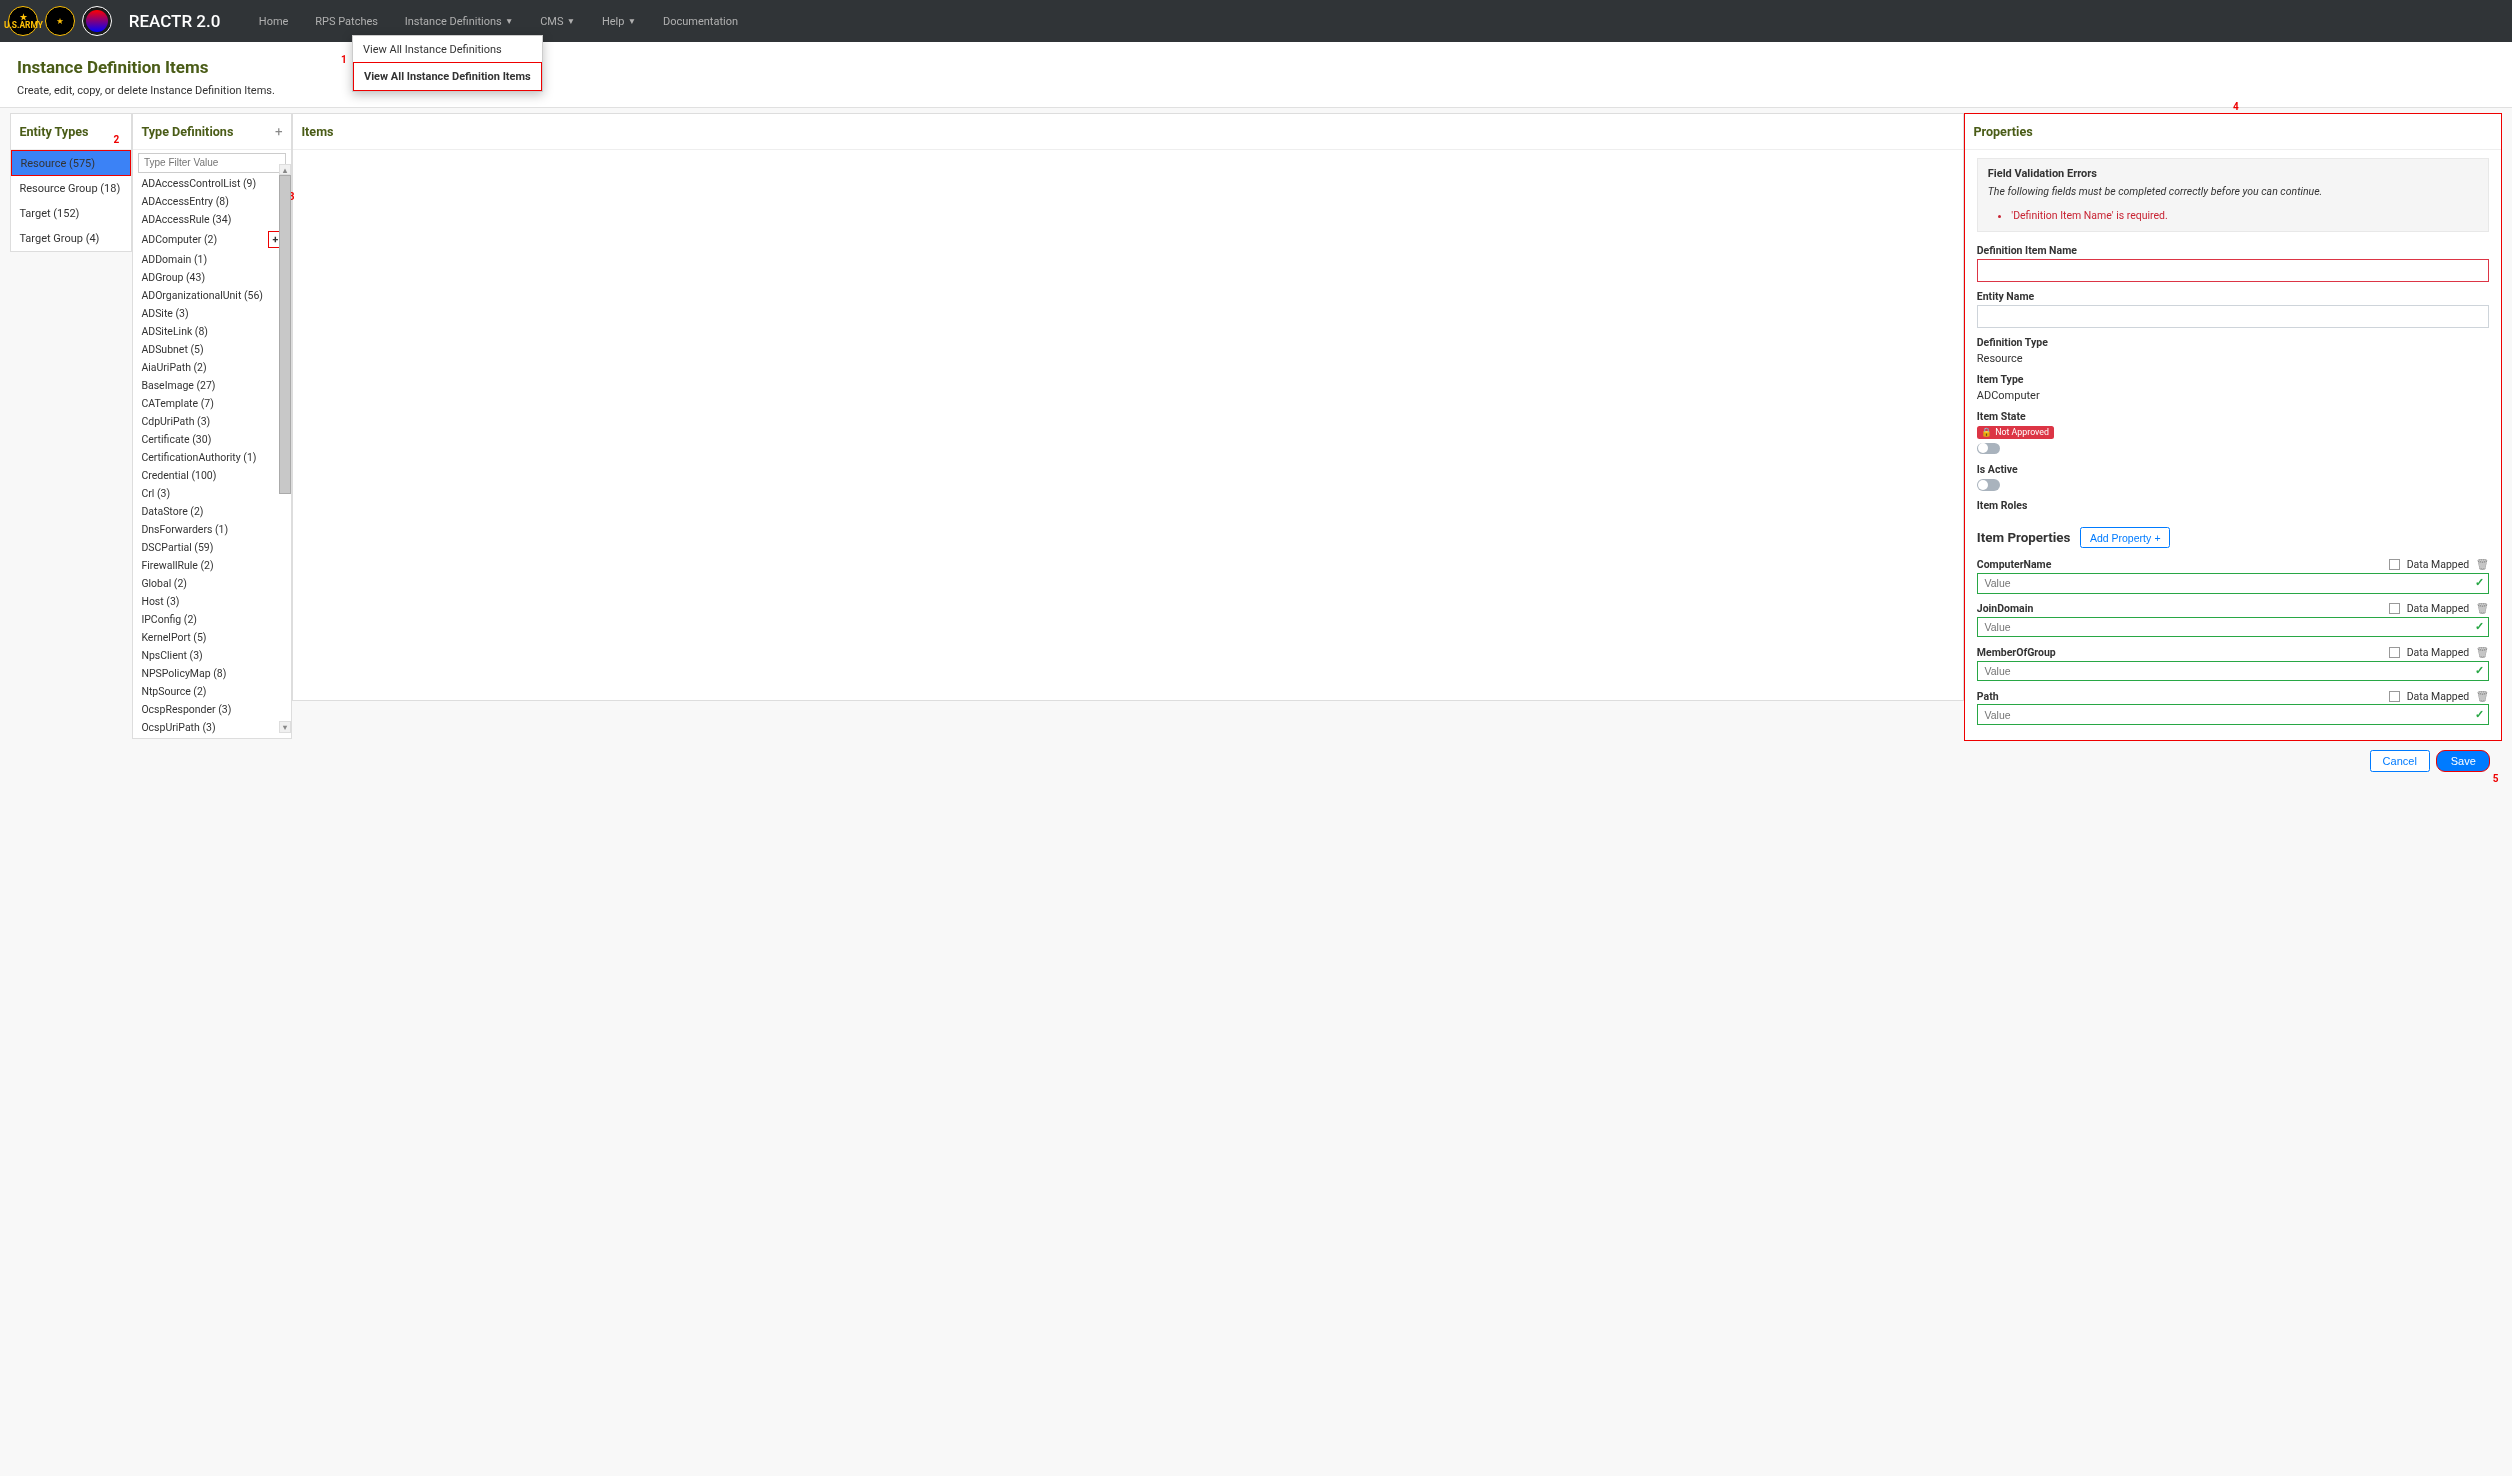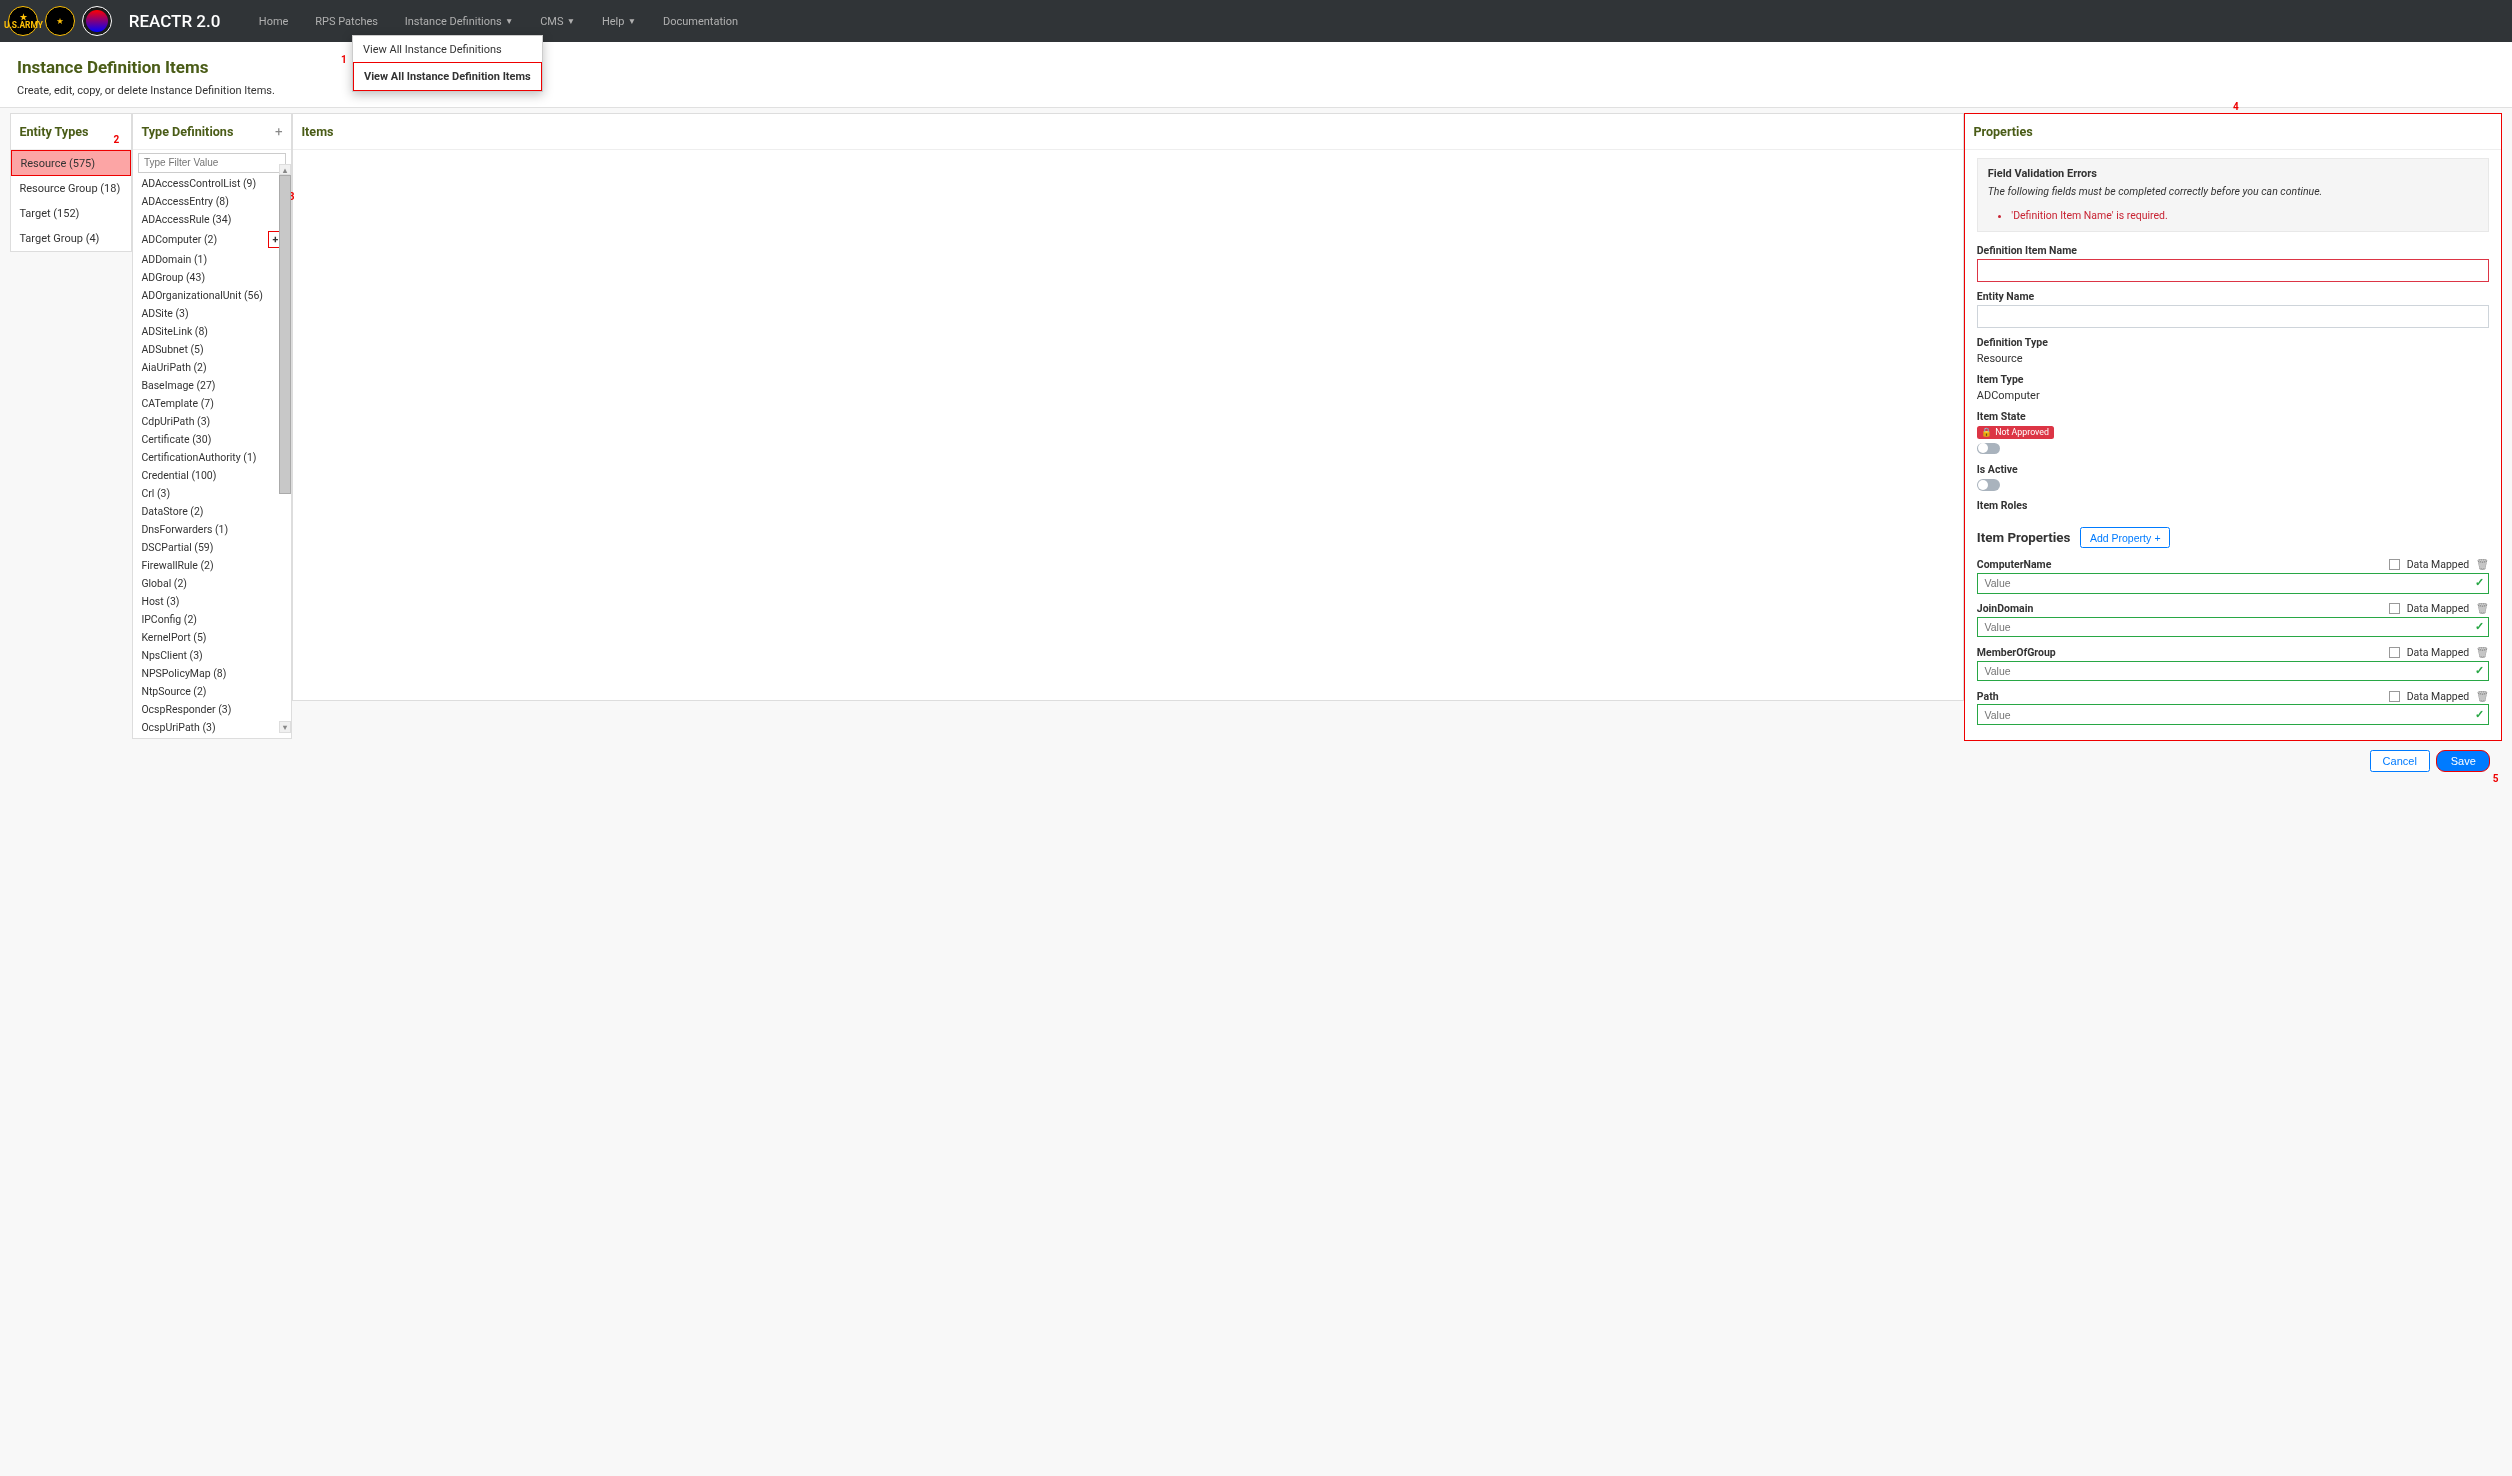--- a/index.html
+++ b/index.html
@@ -19,21 +19,21 @@
 .dropdown-item.hl { border: 1.7px solid #e00; font-weight: bold; }
 .callout { position: absolute; color: #e00; font-weight: bold; font-size: 10px; }
 .page-header { background: #fff; padding: 15px 17px 10px 17px; border-bottom: 0.8px solid #e0e0e0; }
 .page-title { font-size: 17px; font-weight: bold; color: #4a5c17; margin-bottom: 6.7px; }
 .page-sub { font-size: 11px; color: #333; }
 .main { display: grid; grid-template-columns: 122px 160px 1fr 538px; gap: 0; padding: 5px 10px 8.4px 10px; align-items: start; }
 .panel { background: #fff; border: 0.8px solid #ddd; }
 .panel-hdr { padding: 10px 8.4px; border-bottom: 0.8px solid #eee; font-weight: bold; font-size: 12.6px; color: #4a5c17; display: flex; justify-content: space-between; align-items: center; }
 .entity-types { }
 .et-item { padding: 5.9px 8.4px; cursor: pointer; font-size: 11px; }
-.et-item.sel { background: #fca5a5; border: 1.7px solid #e00; }
+.et-item.sel { background: #3b82f6; border: 1.7px solid #e00; }
 .typedefs { position: relative; }
 .td-search { margin: 3.4px 5px 1.7px 5px; }
 .td-search input { width: 100%; padding: 3.4px 5px; border: 0.8px solid #ccc; font-size: 10px; }
 .td-list { max-height: 563px; overflow-y: auto; }
 .td-item { padding: 2.5px 8.4px; cursor: pointer; font-size: 10.5px; display: flex; justify-content: space-between; align-items: center; color: #333; }
 .td-item .plus { visibility: hidden; }
 .td-item.hover .plus { visibility: visible; }
 .plus-hl { border: 1.7px solid #e00; padding: 0.8px 3.4px; font-weight: bold; }
 .scroll-track { position: absolute; right: 0; top: 50px; bottom: 5px; width: 11.8px; background: transparent; }
 .scroll-arrow { width: 11.8px; height: 11.8px; background: #f0f0f0; color: #888; font-size: 7.6px; text-align: center; line-height: 11.8px; border: 0.8px solid #ddd; }

